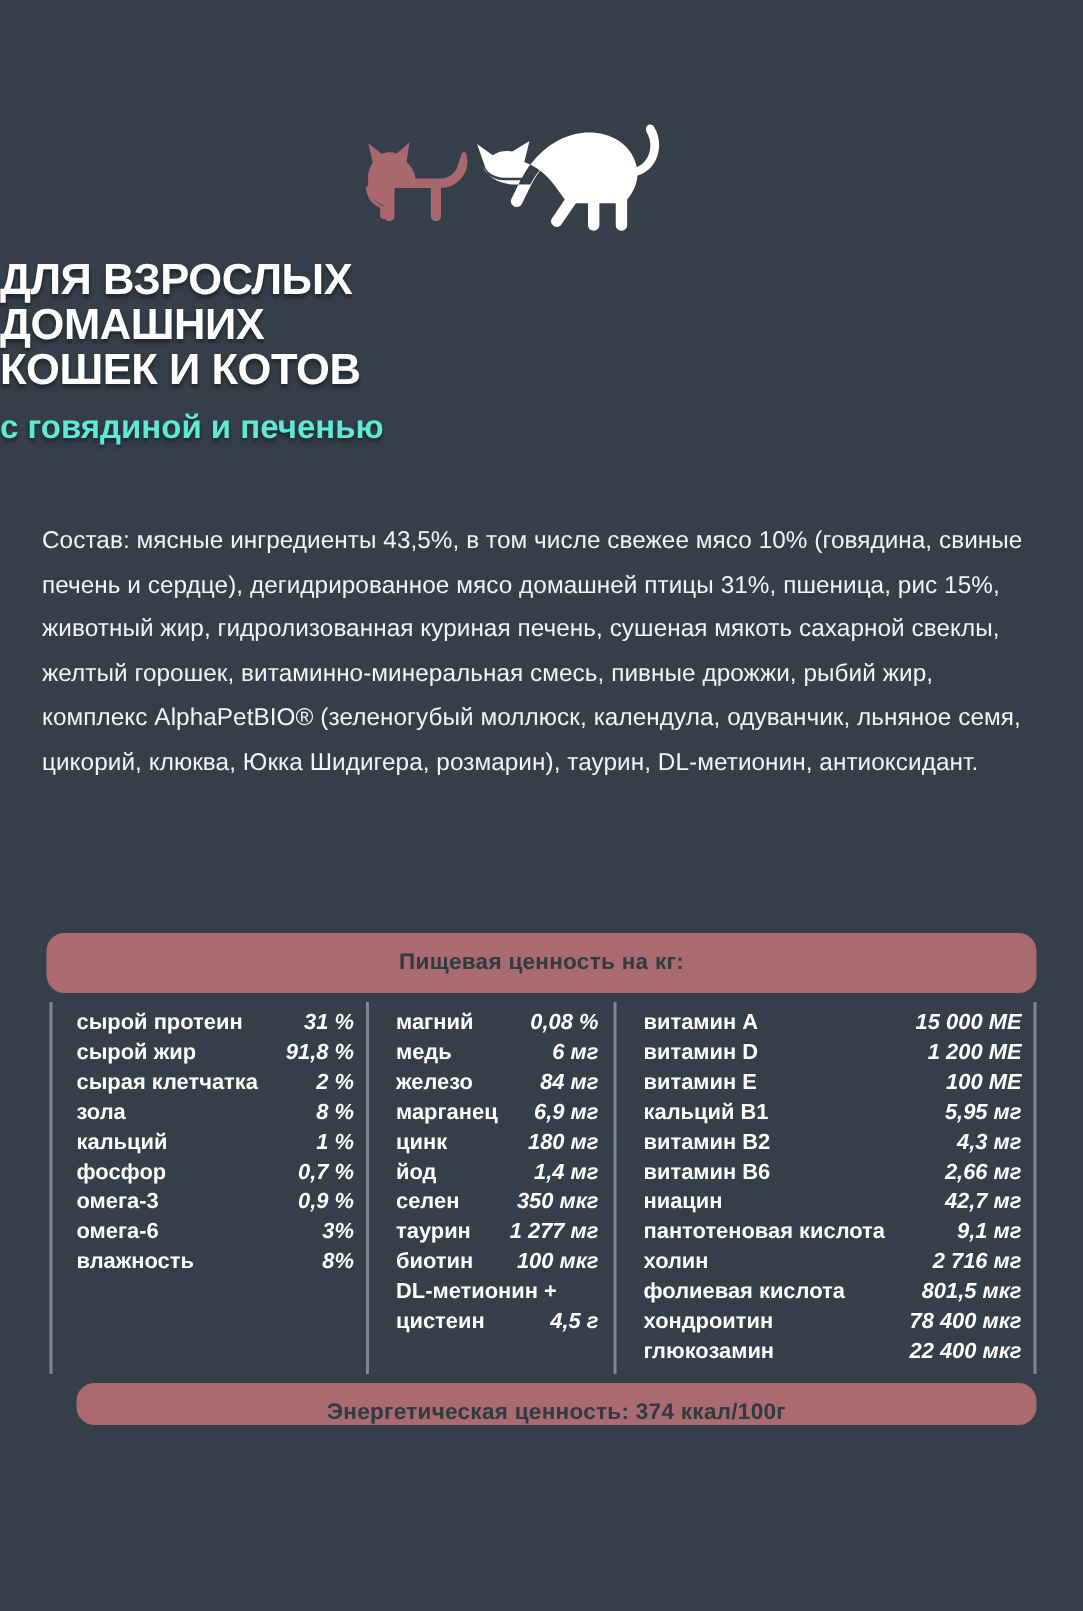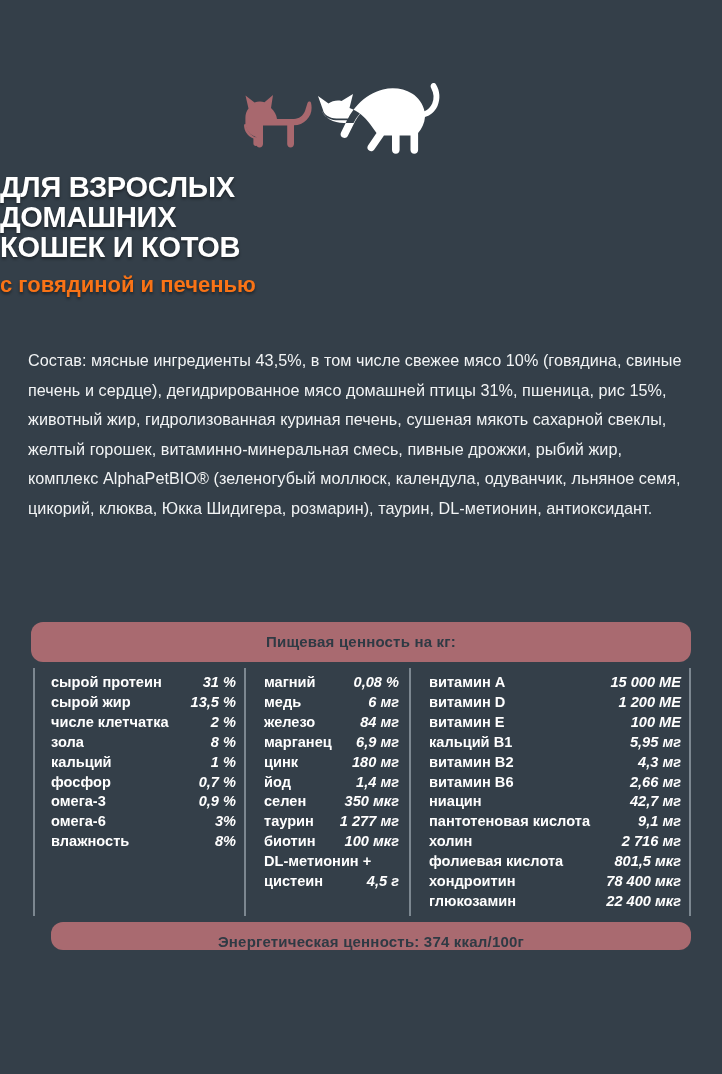--- a/index.html
+++ b/index.html
@@ -48,21 +48,21 @@
     color: #ffffff;
     text-shadow: 0 2px 3px rgba(0,0,0,0.45);
   }
   .title .ln { display: block; }
 
   .subtitle {
     margin-top: 10px;
     font-weight: bold;
     font-size: 22px;
     line-height: 26px;
-    color: #f97316;
+    color: #5eead4;
     text-shadow: 0 2px 3px rgba(0,0,0,0.45);
   }
 
   
   .composition {
     margin: 48px 28px 0 28px;
     font-size: 16.2px;
     line-height: 29.5px;
     color: #f2f4f5;
     text-align: left;
@@ -246,24 +246,24 @@
     <div class="vline vline-3"></div>
 
     <div class="cols">
       <div class="col col-1">
           <div class="row">
             <span class="lbl">сырой протеин</span>
             <span class="val">31 %</span>
           </div>
           <div class="row">
             <span class="lbl">сырой жир</span>
-            <span class="val">13,5 %</span>
-          </div>
-          <div class="row">
-            <span class="lbl">числе клетчатка</span>
+            <span class="val">91,8 %</span>
+          </div>
+          <div class="row">
+            <span class="lbl">сырая клетчатка</span>
             <span class="val">2 %</span>
           </div>
           <div class="row">
             <span class="lbl">зола</span>
             <span class="val">8 %</span>
           </div>
           <div class="row">
             <span class="lbl">кальций</span>
             <span class="val">1 %</span>
           </div>

